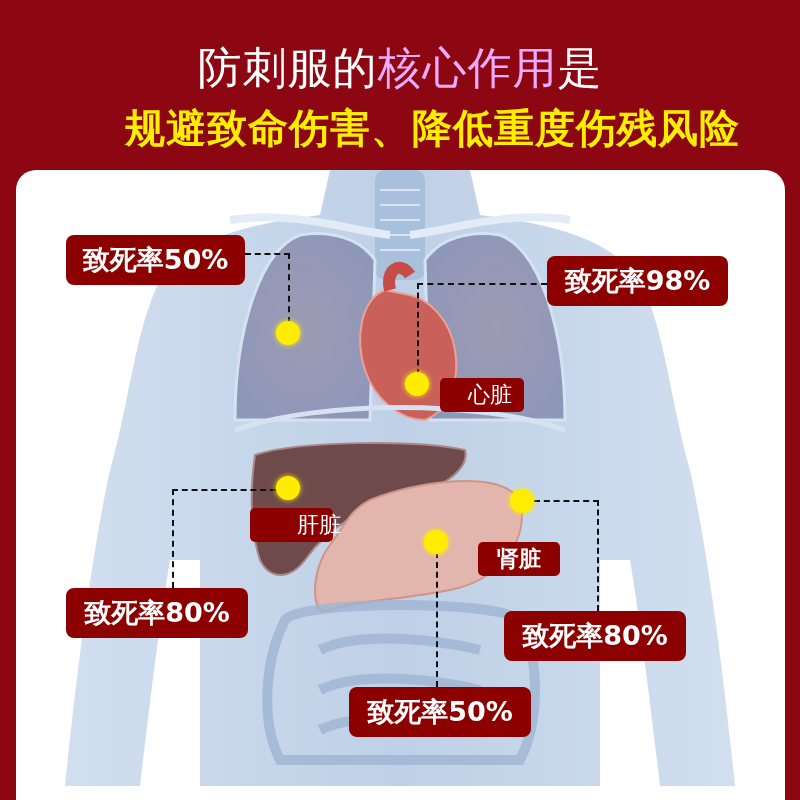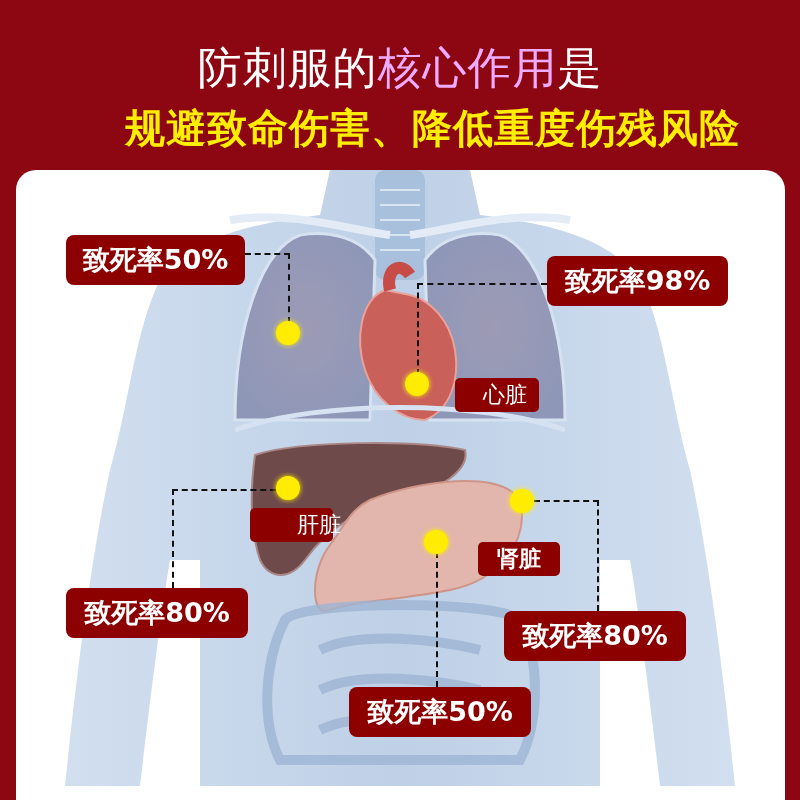--- a/index.html
+++ b/index.html
@@ -99,21 +99,21 @@
 
   <div class="lead h" style="left:229px;top:83px;width:45px;"></div>
   <div class="lead v" style="left:272px;top:83px;height:70px;"></div>
   <div class="dot" style="left:260px;top:151px;"></div>
   <div class="stat" style="left:50px;top:65px;width:179px;">致死率50%</div>
 
   <div class="lead h" style="left:401px;top:113px;width:130px;"></div>
   <div class="lead v" style="left:401px;top:113px;height:92px;"></div>
   <div class="dot" style="left:389px;top:202px;"></div>
   <div class="stat" style="left:531px;top:86px;width:181px;">致死率98%</div>
-  <div class="organ" style="left:439px;top:208px;width:84px;padding-left:16px;">心脏</div>
+  <div class="organ" style="left:424px;top:208px;width:84px;padding-left:16px;">心脏</div>
 
   <div class="lead h" style="left:156px;top:319px;width:104px;"></div>
   <div class="lead v" style="left:156px;top:319px;height:99px;"></div>
   <div class="dot" style="left:260px;top:306px;"></div>
   <div class="stat" style="left:50px;top:418px;width:182px;">致死率80%</div>
   <div class="organ" style="left:234px;top:338px;width:83px;padding-left:47px;">肝脏</div>
 
   <div class="lead h" style="left:518px;top:330px;width:65px;"></div>
   <div class="lead v" style="left:581px;top:330px;height:111px;"></div>
   <div class="dot" style="left:494px;top:319px;"></div>

